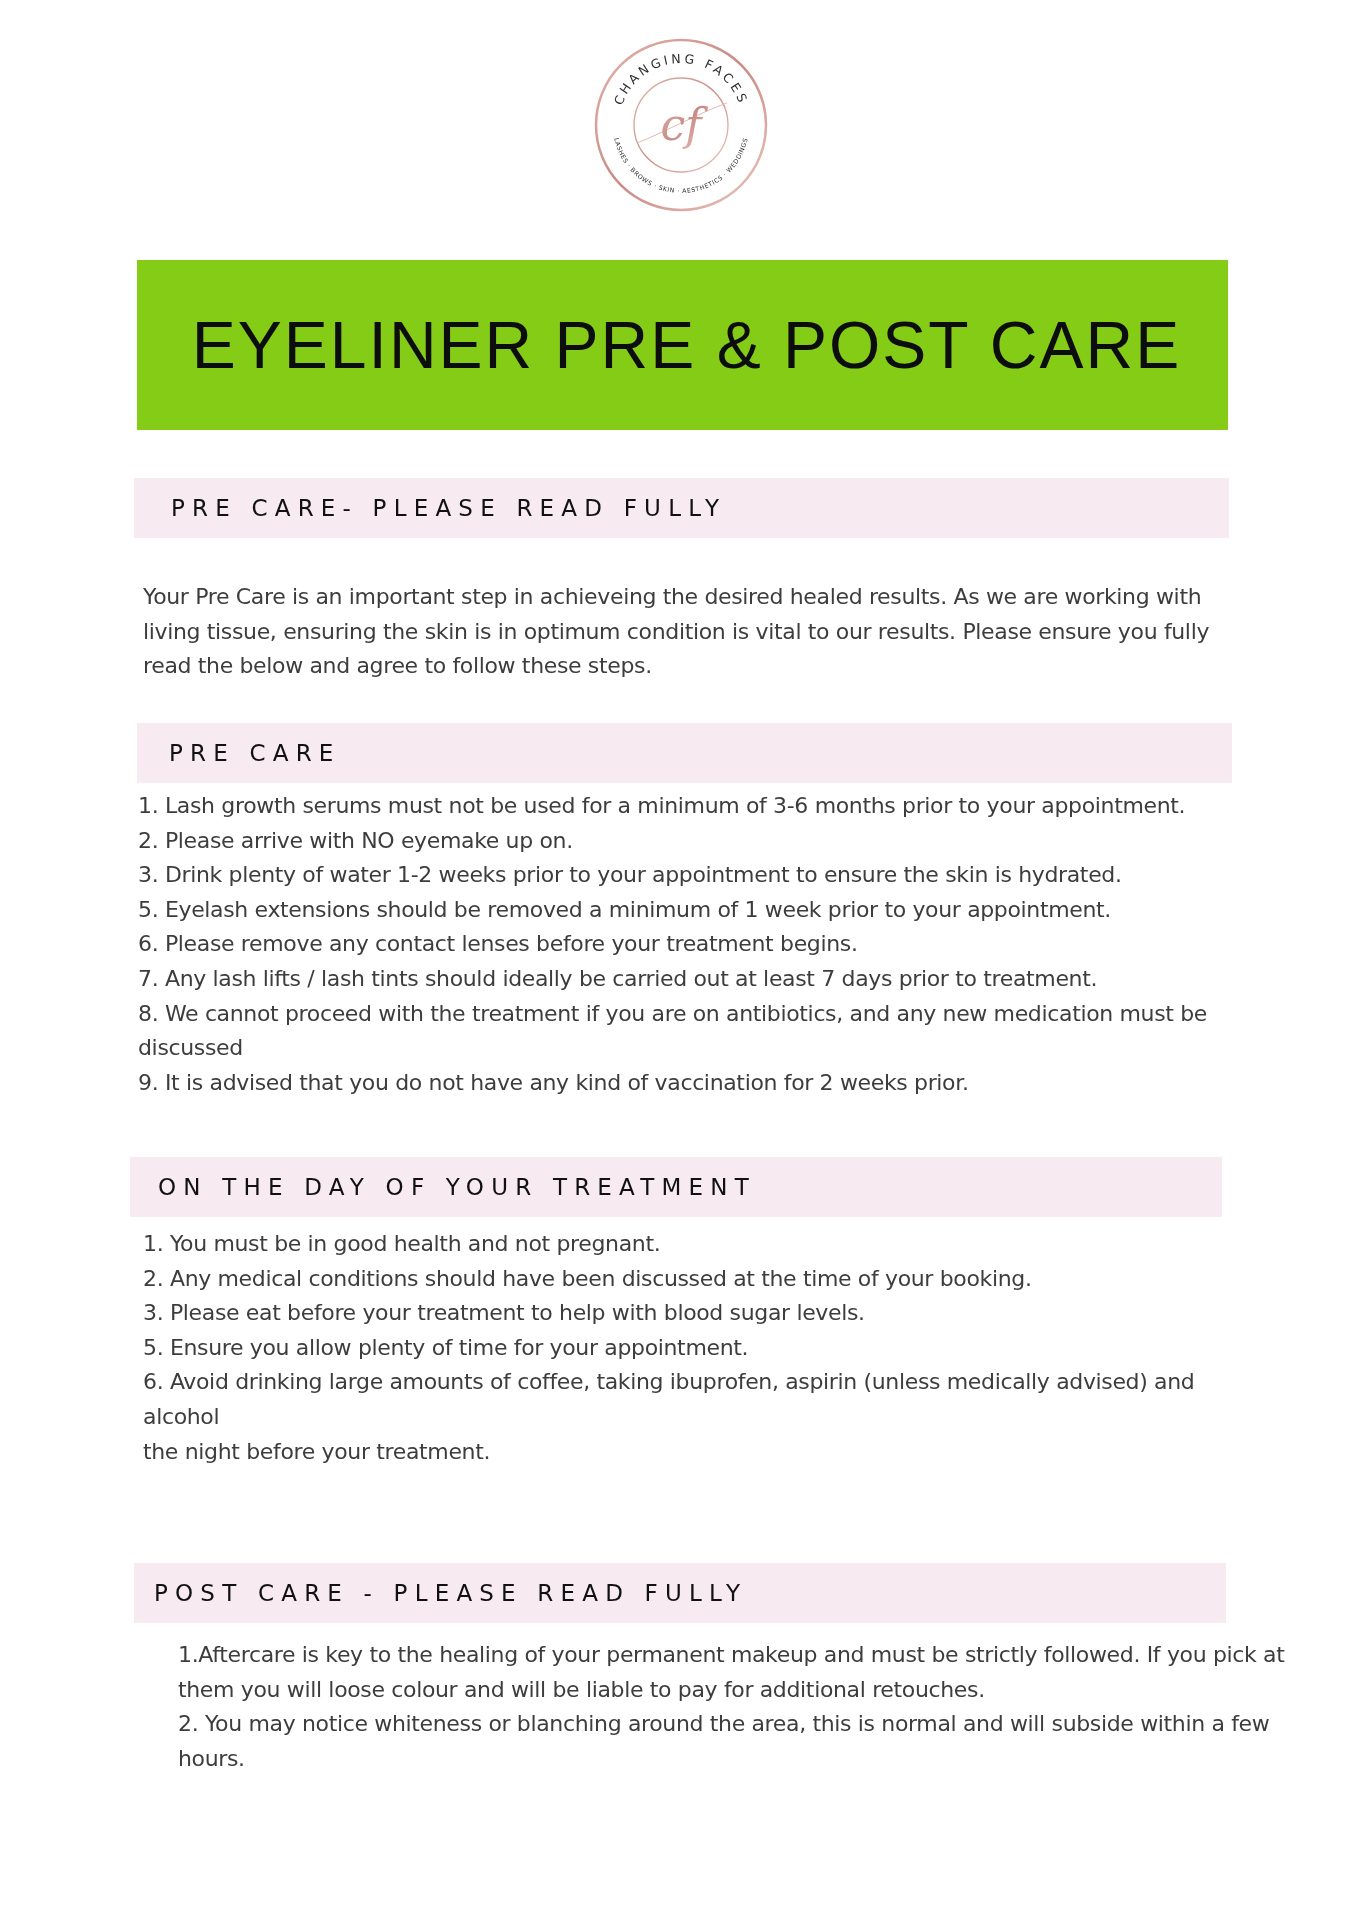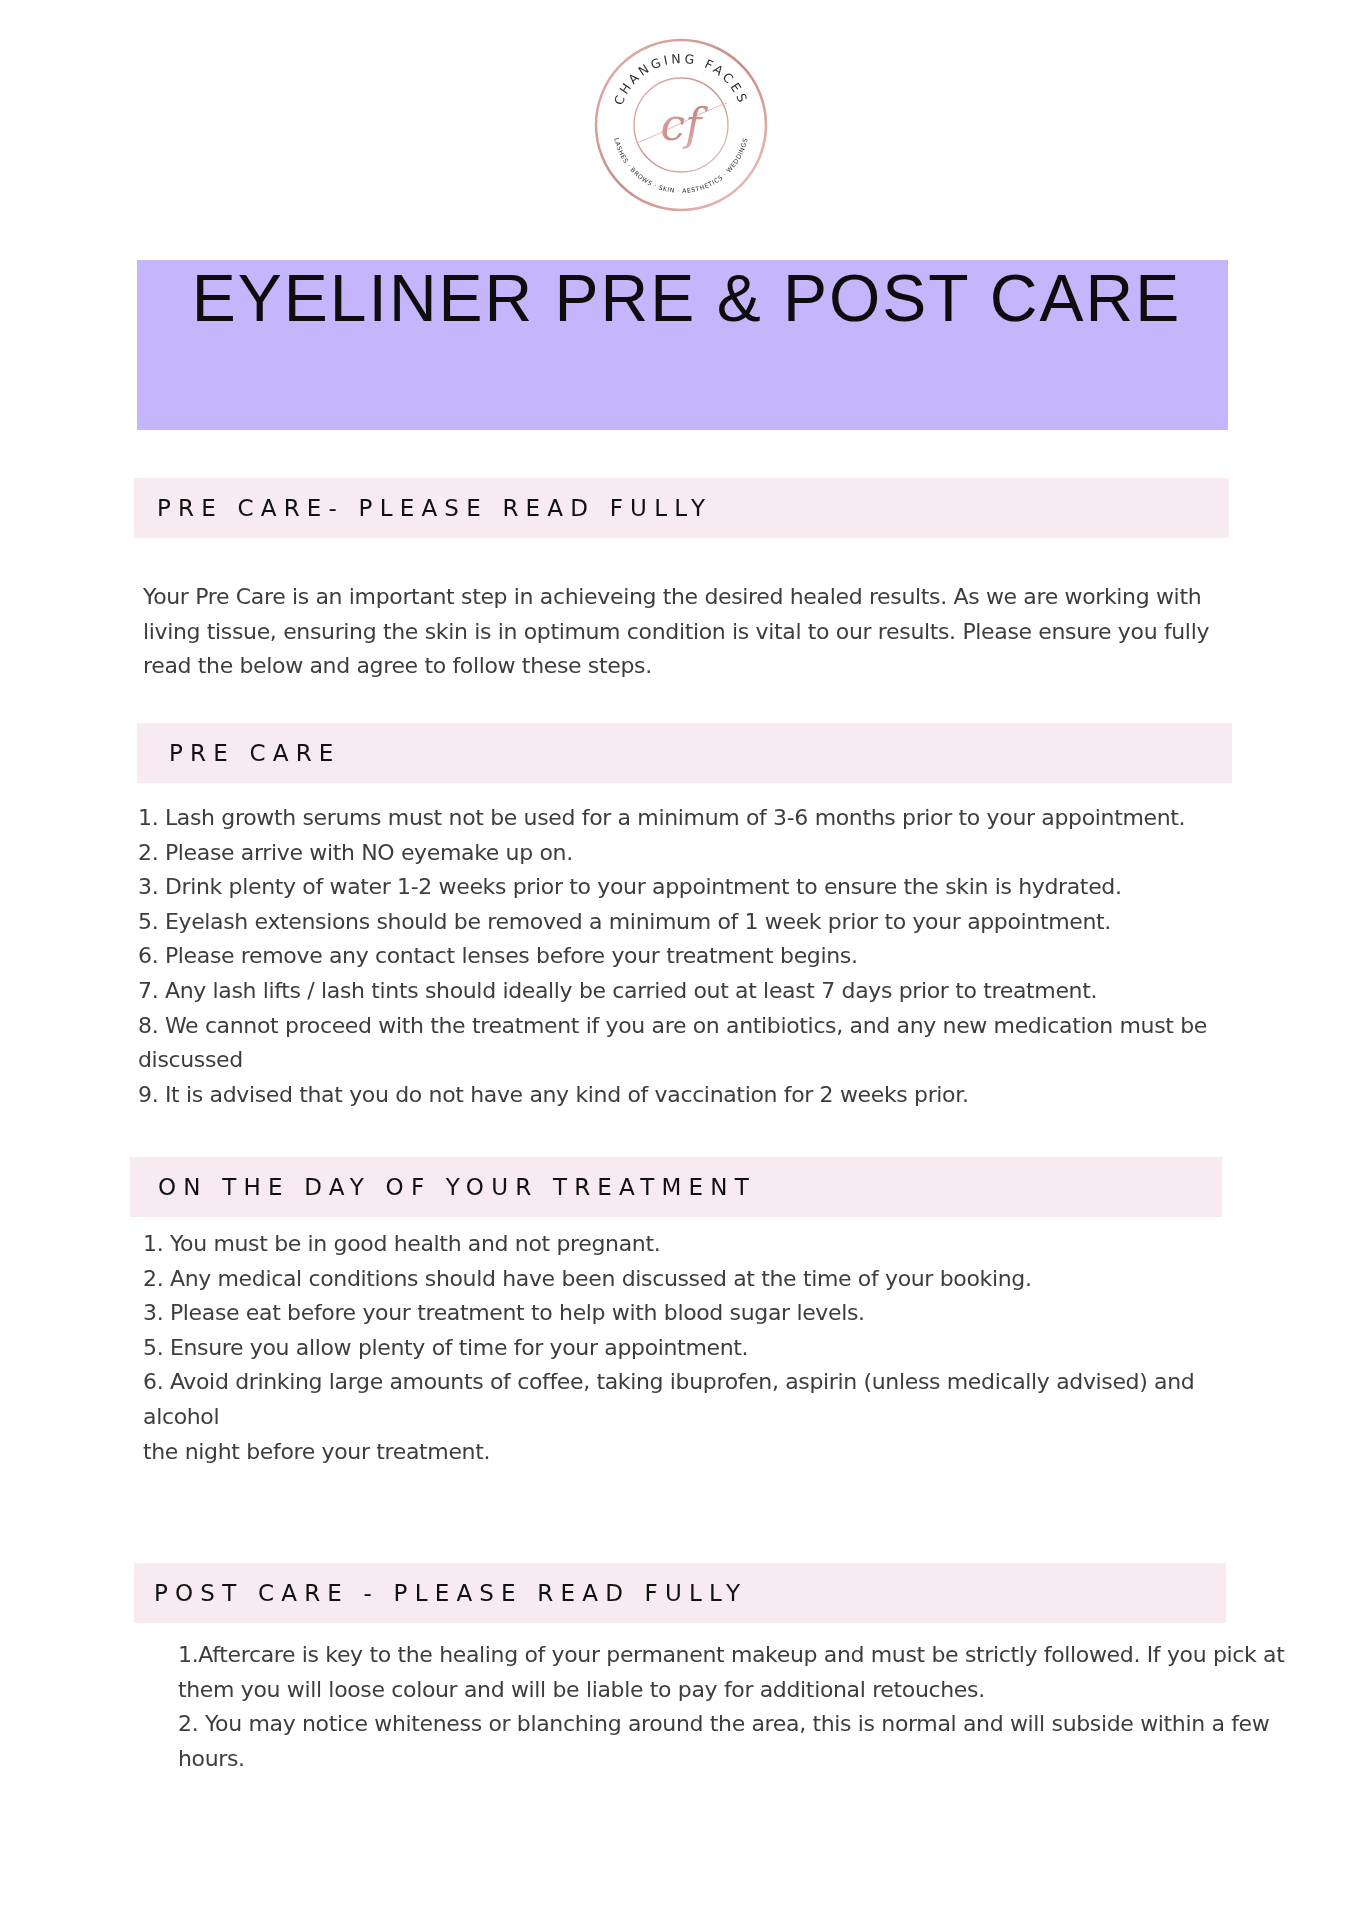--- a/index.html
+++ b/index.html
@@ -23,22 +23,23 @@
       height: 176px;
     }
     .logo svg { width: 176px; height: 176px; display: block; }
 
     .title-banner {
       position: absolute;
       left: 137px;
       top: 260px;
       width: 1091px;
       height: 170px;
-      background: #c4b5fd;
+      background: #84cc16;
       display: flex;
+      align-items: center;
       justify-content: center;
     }
     .title-banner h1 {
       margin: 0;
       font-family: "Liberation Sans", sans-serif;
       font-weight: 400;
       font-size: 66px;
       letter-spacing: 2px;
       color: #0d0d0d;
       white-space: nowrap;
@@ -99,32 +100,32 @@
     <path d="M 44 106 C 70 96, 110 74, 134 66" fill="none" stroke="#d9b2ac" stroke-width="0.9"></path>
     <text x="88" y="103" text-anchor="middle" font-family="DejaVu Serif, serif" font-style="italic" font-size="44" fill="url(#rg)" id="logoMono">cf</text>
   </svg>
 </div>
 
 <div class="title-banner">
   <h1>EYELINER PRE &amp; POST CARE</h1>
 </div>
 
 <div class="section-bar" style="left:134px; top:478px; width:1095px;">
-  <h2 style="padding-left:23px;">PRE CARE- PLEASE READ FULLY</h2>
+  <h2 style="padding-left:37px;">PRE CARE- PLEASE READ FULLY</h2>
 </div>
 <div class="para" style="left:143px; top:580px; width:1110px;">
   <span class="item">Your Pre Care is an important step in achieveing the desired healed results. As we are working with living</span>
   <span class="item">tissue, ensuring the skin is in optimum condition is vital to our results. Please ensure you fully read the</span>
   <span class="item">below and agree to follow these steps.</span>
 </div>
 
 <div class="section-bar" style="left:137px; top:723px; width:1095px;">
   <h2 style="padding-left:32px;">PRE CARE</h2>
 </div>
-<div class="list" style="left:138px; top:789px; width:1120px;margin-top:12px;">
+<div class="list" style="left:138px; top:789px; width:1120px;">
   <span class="item">1. Lash growth serums must not be used for a minimum of 3-6 months prior to your appointment.</span>
   <span class="item">2. Please arrive with NO eyemake up on.</span>
   <span class="item">3. Drink plenty of water 1-2 weeks prior to your appointment to ensure the skin is hydrated.</span>
   <span class="item">5. Eyelash extensions should be removed a minimum of 1 week prior to your appointment.</span>
   <span class="item">6. Please remove any contact lenses before your treatment begins.</span>
   <span class="item">7. Any lash lifts / lash tints should ideally be carried out at least 7 days prior to treatment.</span>
   <span class="item">8. We cannot proceed with the treatment if you are on antibiotics, and any new medication must be</span>
   <span class="item">discussed</span>
   <span class="item">9. It is advised that you do not have any kind of vaccination for 2 weeks prior.</span>
 </div>

